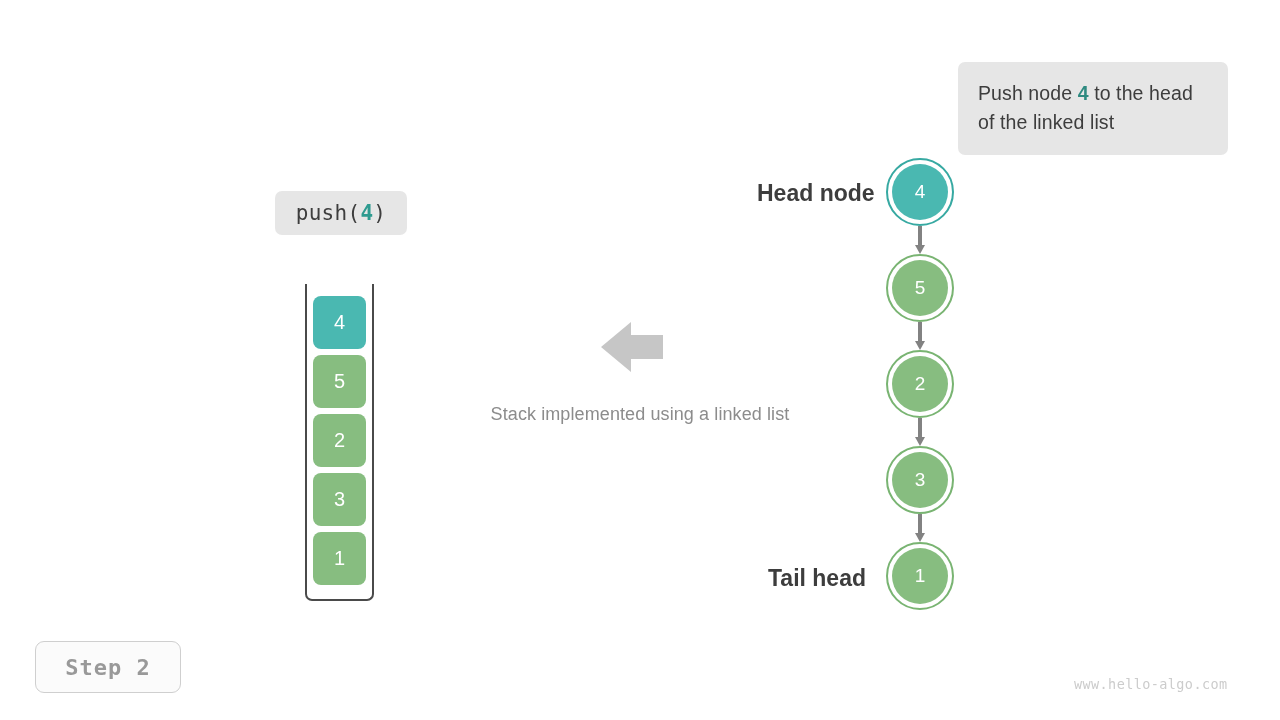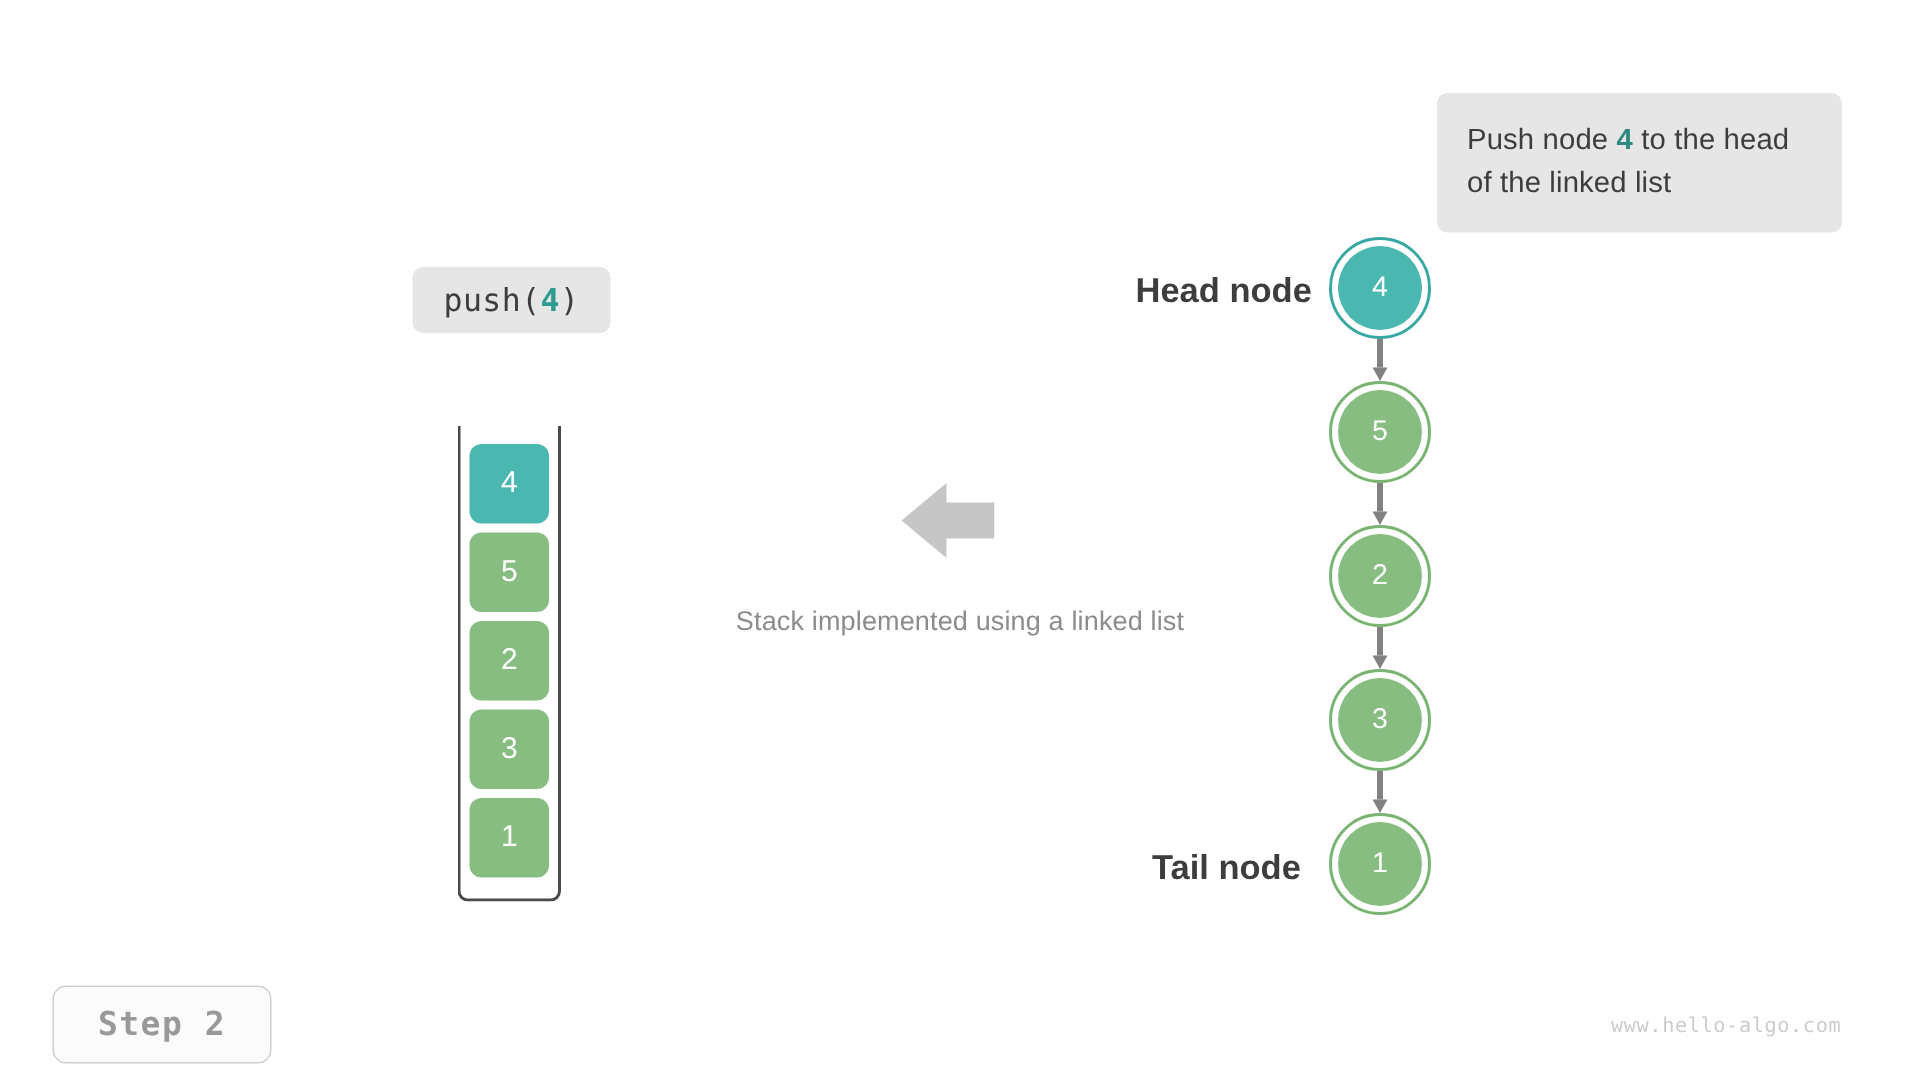--- a/index.html
+++ b/index.html
@@ -33,21 +33,21 @@
   }
   .info-box .hl {
     color: #2e8a80;
     font-weight: bold;
   }
 
   
   .op-chip {
     position: absolute;
     left: 275px;
-    top: 178px;
+    top: 191px;
     width: 132px;
     height: 44px;
     background: #e6e6e6;
     border-radius: 7px;
     display: flex;
     align-items: center;
     justify-content: center;
     font-family: "DejaVu Sans Mono", monospace;
     font-size: 21px;
     color: #3d3d3d;
@@ -190,21 +190,20 @@
     border-radius: 9px;
     background: #fbfbfb;
     display: flex;
     align-items: center;
     justify-content: center;
     font-family: "DejaVu Sans Mono", monospace;
     font-size: 22px;
     font-weight: bold;
     color: #999999;
     letter-spacing: 1px;
-    margin-top: 16px;
   }
 
   
   .watermark {
     position: absolute;
     left: 1074px;
     top: 676px;
     font-family: "DejaVu Sans Mono", monospace;
     font-size: 13.5px;
     color: #cccccc;
@@ -249,21 +248,21 @@
 
   <div class="center-arrow">
     <svg width="62" height="58" viewBox="0 0 62 58">
       <polygon points="0,29 30,4 30,17 62,17 62,41 30,41 30,54" fill="#c6c6c6"></polygon>
     </svg>
   </div>
 
   <div class="caption">Stack implemented using a linked list</div>
 
   <div class="ll-label head-lbl">Head node</div>
-  <div class="ll-label tail-lbl">Tail node</div>
+  <div class="ll-label tail-lbl">Tail head</div>
 
   <div class="llist">
 
     <div class="node" style="top:0px; border-color:#37a9a2;">
       <div class="inner" style="background:#4ab8b1;">
         <span>4</span>
       </div>
     </div>
     <div class="link-arrow" style="top:68px; height:28px;">
       <div class="shaft" style="height:19px;"></div>

